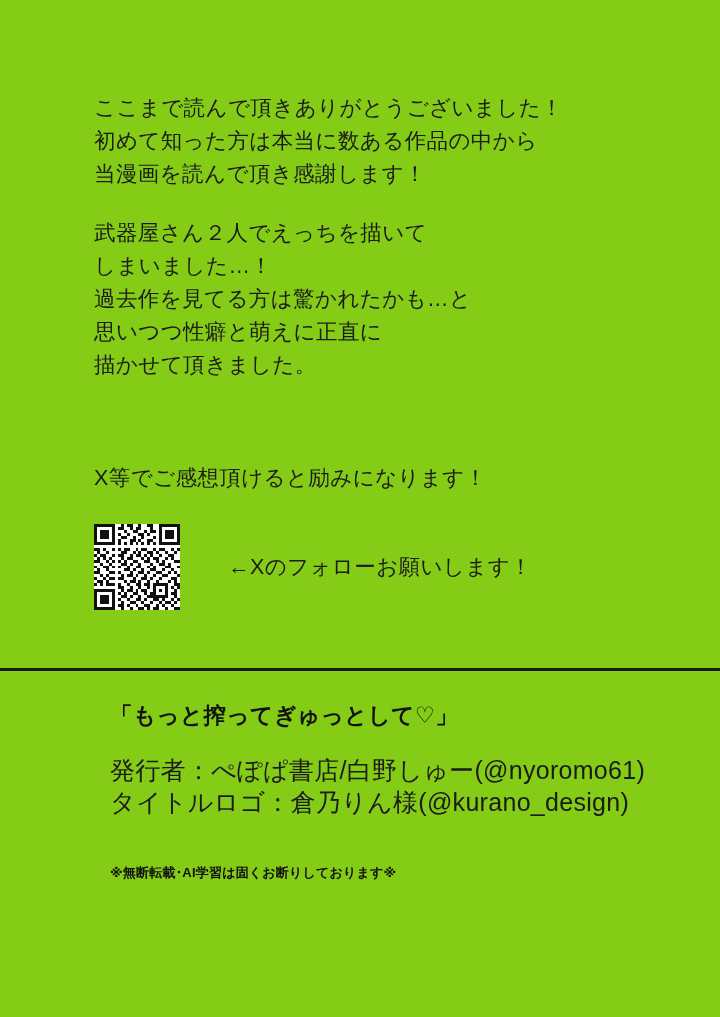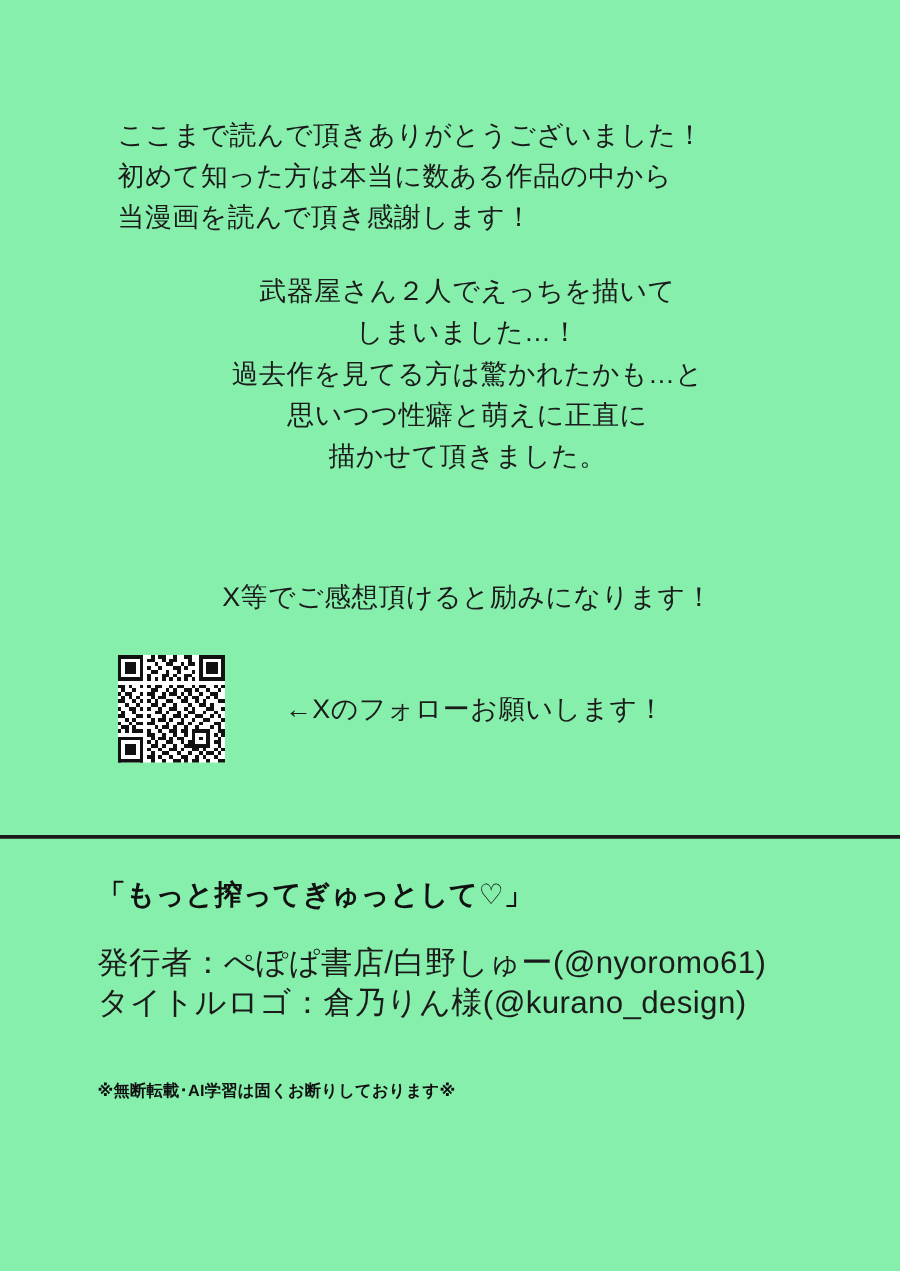--- a/index.html
+++ b/index.html
@@ -12,21 +12,21 @@
     height: 1017px;
     position: relative;
     font-family: "Liberation Sans", "DejaVu Sans", sans-serif;
     color: #1a1a1a;
     overflow: hidden;
   }
 
   .page {
     position: absolute;
     inset: 0;
-    background: #86efac;
+    background: #84cc16;
   }
 
   
   .afterword {
     position: absolute;
     left: 94px;
     top: 92px;
     width: 560px;
   }
 
@@ -34,21 +34,20 @@
     font-size: 21.5px;
     line-height: 33px;
     letter-spacing: 0.4px;
     color: #1b1b1b;
     white-space: pre-line;
     font-weight: 400;
   }
 
   .para + .para {
     margin-top: 26px;
-    text-align: center;
   }
 
   .para.thanks {
     margin-top: 80px;
   }
 
   
   .qr-row {
     position: absolute;
     left: 94px;
@@ -81,21 +80,21 @@
     left: 0;
     top: 668px;
     width: 720px;
     height: 3px;
     background: #1a1a1a;
   }
 
   
   .colophon {
     position: absolute;
-    left: 78px;
+    left: 110px;
     top: 700px;
     width: 580px;
   }
 
   .colophon-title {
     font-size: 22.5px;
     font-weight: bold;
     letter-spacing: 0.5px;
     color: #111111;
     line-height: 32px;

